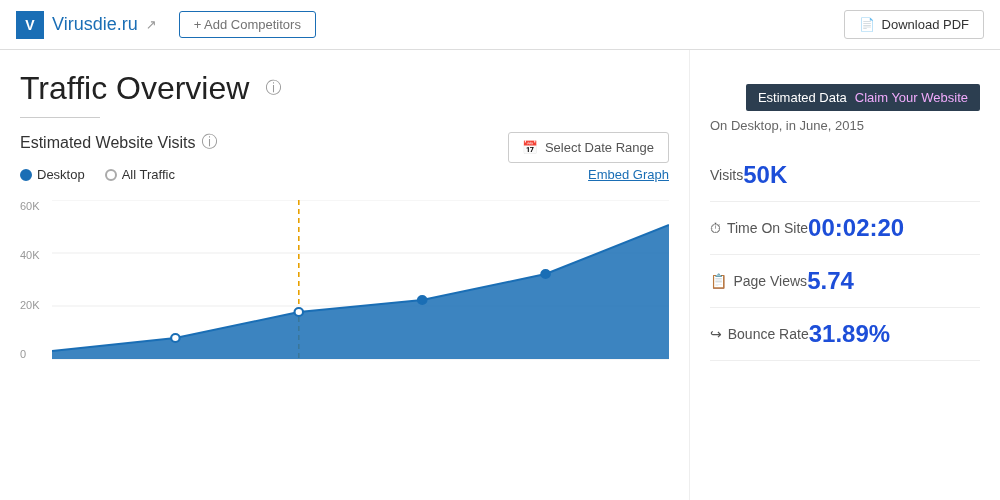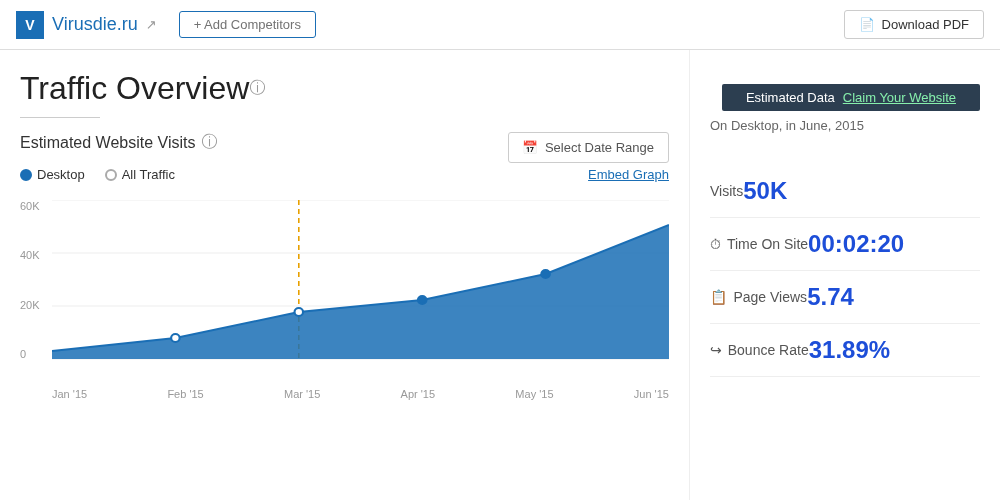--- a/index.html
+++ b/index.html
@@ -71,21 +71,21 @@
       padding: 20px 20px 0 20px;
       border-right: 1px solid #eee;
     }
 
     .traffic-title {
       font-size: 32px;
       font-weight: 300;
       color: #222;
       display: flex;
       align-items: center;
-      gap: 0;
+      gap: 16px;
     }
     .info-icon {
       color: #999;
       font-size: 16px;
       cursor: pointer;
     }
     .divider {
       border: none;
       border-top: 1px solid #ccc;
       margin: 10px 0 14px 0;
@@ -213,21 +213,21 @@
 
     .engagement-title {
       font-size: 22px;
       font-weight: 300;
       color: #222;
       margin-bottom: 4px;
     }
     .engagement-subtitle {
       font-size: 13px;
       color: #666;
-      margin-bottom: 32px;
+      margin-bottom: 16px;
     }
 
     .metric-row {
       display: flex;
       align-items: center;
       padding: 12px 0;
       border-bottom: 1px solid #eee;
     }
     .metric-label {
       font-size: 14px;
@@ -241,30 +241,29 @@
       color: #1d4ed8;
       font-weight: bold;
     }
 
     .estimated-bar {
       display: inline-flex;
       align-items: center;
       gap: 8px;
       background: #2c3e50;
       color: #fff;
-      padding: 6px 24px;
+      padding: 6px 12px;
       font-size: 13px;
       border-radius: 2px;
       position: absolute;
       top: 14px;
       right: 0;
     }
     .claim-link {
-      color: #86efac;
-      text-decoration: underline;
+      color: #f0abfc;
       cursor: pointer;
     }
   </style>
 </head>
 <body>
 
 <div class="header">
   <div class="logo-area">
     <div class="logo-icon">V</div>
     <span class="site-name-link">Virusdie.ru</span>
@@ -333,28 +332,20 @@
             <polygon points="0,159 0,151 116,138 232,112 348,100 464,74 580,25 580,159" fill="#1a6eb5" fill-opacity="0.85"></polygon>
 
             <polyline points="0,151 116,138 232,112 348,100 464,74 580,25" fill="none" stroke="#1a6eb5" stroke-width="2"></polyline>
 
             <circle cx="116" cy="138" r="4" fill="#fff" stroke="#1a6eb5" stroke-width="2"></circle>
             <circle cx="232" cy="112" r="4" fill="#fff" stroke="#1a6eb5" stroke-width="2"></circle>
             <circle cx="348" cy="100" r="4" fill="#1a6eb5" stroke="#1a6eb5" stroke-width="2"></circle>
             <circle cx="464" cy="74" r="4" fill="#1a6eb5" stroke="#1a6eb5" stroke-width="2"></circle>
           </svg>
         </div>
-        <div class="x-axis">
-          <span>Jan '15</span>
-          <span>Feb '15</span>
-          <span>Mar '15</span>
-          <span>Apr '15</span>
-          <span>May '15</span>
-          <span>Jun '15</span>
-        </div>
       </div>
     </div>
   </div>
 
   <div class="right-panel">
     <div style="position:relative;">
       <div class="estimated-bar">
         <span>Estimated Data</span>
         <a class="claim-link">Claim Your Website</a>
       </div>

